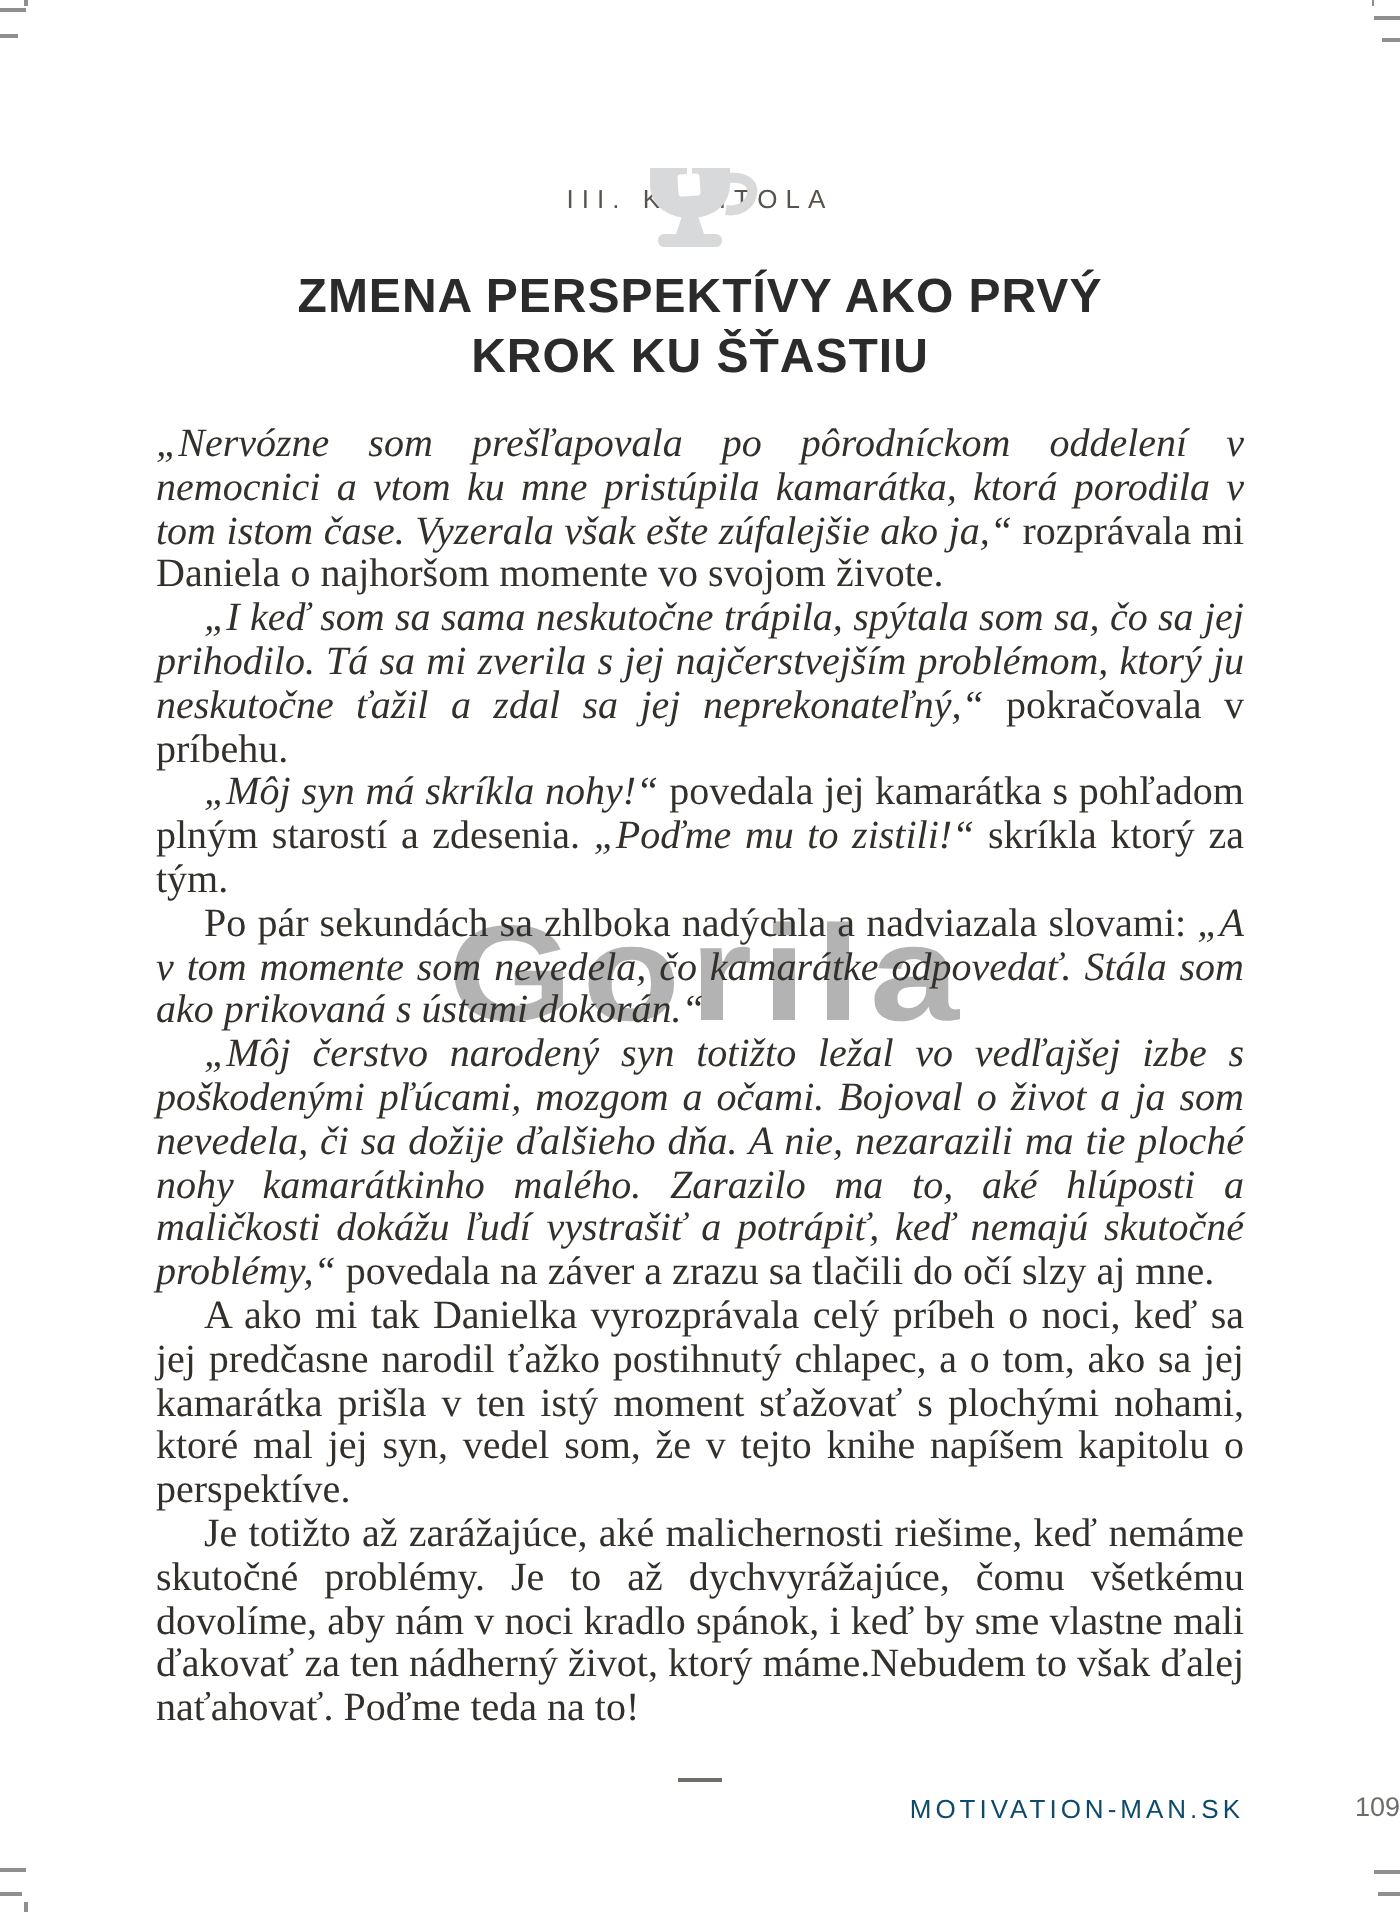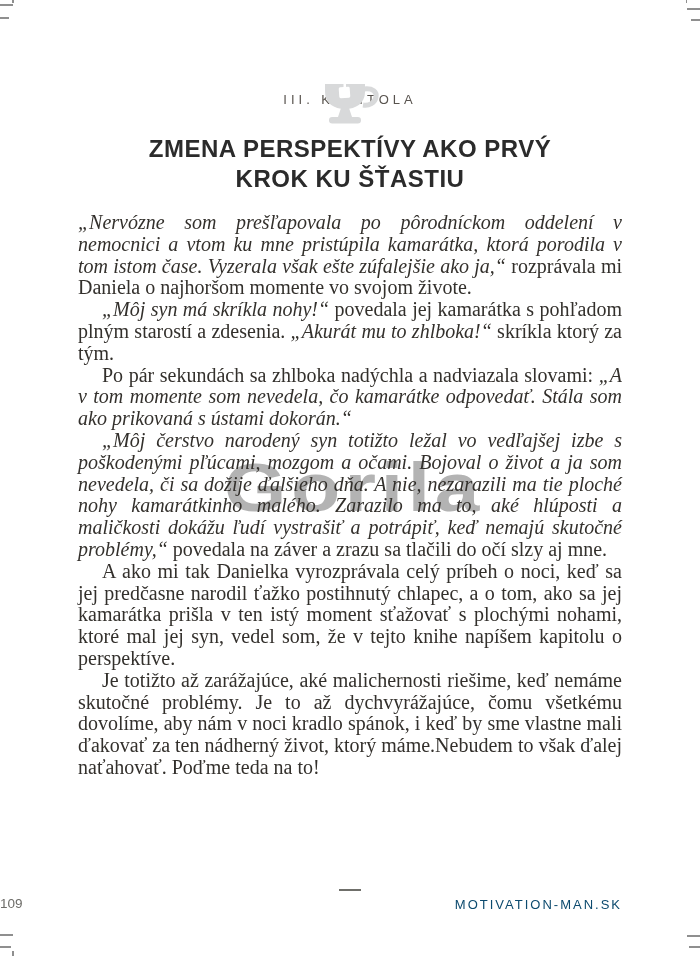--- a/index.html
+++ b/index.html
@@ -59,21 +59,21 @@
   .body-text p.noindent { text-indent:0; }
   .body-text .it { font-style:italic; }
 
   
   .footer-rule {
     position:absolute; top:889px; left:339px;
     width:22px; height:2px; background:#6f6f6a;
   }
   .page-number {
     position:absolute; top:896px; left:0; right:0;
-    text-align:left; font-size:13.5px; color:#6d6c68;
+    text-align:right; font-size:13.5px; color:#6d6c68;
   }
   .site {
     position:absolute; top:897px; right:78px;
     font-size:13px; letter-spacing:2px; color:#0c4a6e;
   }
 </style>
 </head>
 <body>
 
 <div class="page">
@@ -108,21 +108,22 @@
       <rect x="9" y="37" width="32" height="6.5" rx="3.2" fill="#d8d9da"></rect>
     </svg>
   </div>
 
   <h1 class="title"><span>ZMENA PERSPEKTÍVY AKO PRVÝ</span><br><span>KROK KU ŠŤASTIU</span></h1>
 
   <div class="watermark">Gorila</div>
 
   <div class="body-text">
       <p class="noindent"><span class="it">„Nervózne som prešľapovala po pôrodníckom oddelení v nemocnici a vtom ku mne pristúpila kamarátka, ktorá porodila v tom istom čase. Vyzerala však ešte zúfalejšie ako ja,“ </span><span>rozprávala mi Daniela o najhoršom momente vo svojom živote.</span></p>
-      <p><span class="it">„Môj syn má skríkla nohy!“ </span><span>povedala jej kamarátka s pohľadom plným starostí a zdesenia. </span><span class="it">„Akurát mu to zhlboka!“ </span><span>skríkla ktorý za tým.</span></p>
+      <p><span class="it">„I keď som sa sama neskutočne trápila, spýtala som sa, čo sa jej prihodilo. Tá sa mi zverila s jej najčerstvejším problémom, ktorý ju neskutočne ťažil a zdal sa jej neprekonateľný,“ </span><span>pokračovala v príbehu.</span></p>
+      <p><span class="it">„Môj syn má skríkla nohy!“ </span><span>povedala jej kamarátka s pohľadom plným starostí a zdesenia. </span><span class="it">„Poďme mu to zistili!“ </span><span>skríkla ktorý za tým.</span></p>
       <p><span>Po pár sekundách sa zhlboka nadýchla a nadviazala slovami: </span><span class="it">„A v tom momente som nevedela, čo kamarátke odpovedať. Stála som ako prikovaná s ústami dokorán.“</span></p>
       <p><span class="it">„Môj čerstvo narodený syn totižto ležal vo vedľajšej izbe s poškodenými pľúcami, mozgom a očami. Bojoval o život a ja som nevedela, či sa dožije ďalšieho dňa. A nie, nezarazili ma tie ploché nohy kamarátkinho malého. Zarazilo ma to, aké hlúposti a maličkosti dokážu ľudí vystrašiť a potrápiť, keď nemajú skutočné problémy,“ </span><span>povedala na záver a zrazu sa tlačili do očí slzy aj mne.</span></p>
       <p><span>A ako mi tak Danielka vyrozprávala celý príbeh o noci, keď sa jej predčasne narodil ťažko postihnutý chlapec, a o tom, ako sa jej kamarátka prišla v ten istý moment sťažovať s plochými nohami, ktoré mal jej syn, vedel som, že v tejto knihe napíšem kapitolu o perspektíve.</span></p>
       <p><span>Je totižto až zarážajúce, aké malichernosti riešime, keď nemáme skutočné problémy. Je to až dychvyrážajúce, čomu všetkému dovolíme, aby nám v noci kradlo spánok, i keď by sme vlastne mali ďakovať za ten nádherný život, ktorý máme.Nebudem to však ďalej naťahovať. Poďme teda na to!</span></p>
     </div>
 
   <div class="footer-rule"></div>
   <div class="page-number">109</div>
   <div class="site">MOTIVATION-MAN.SK</div>
 

